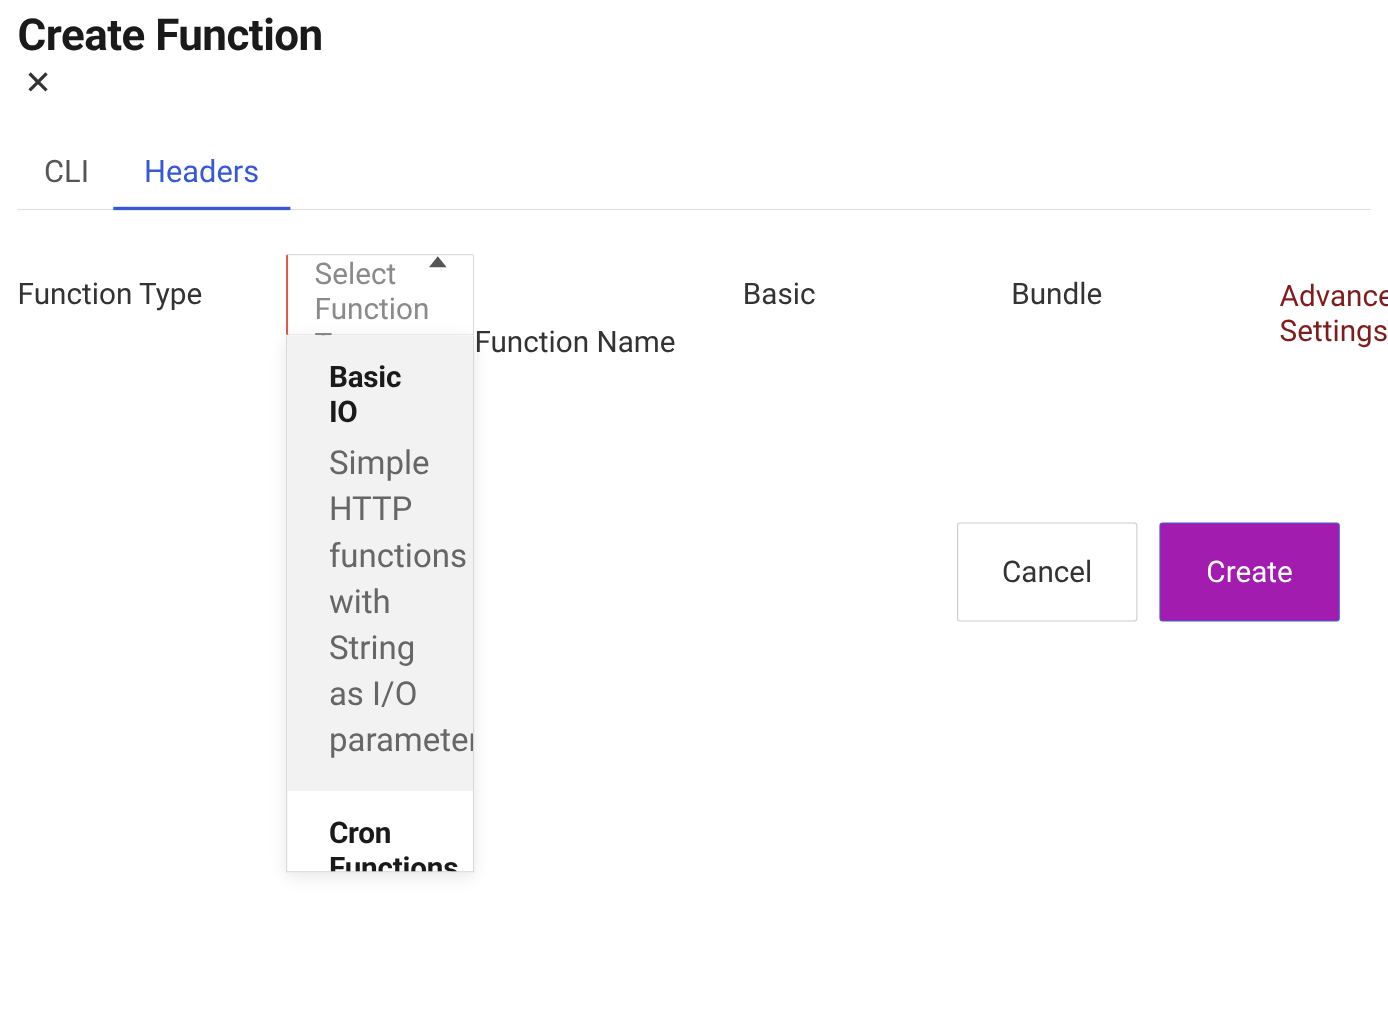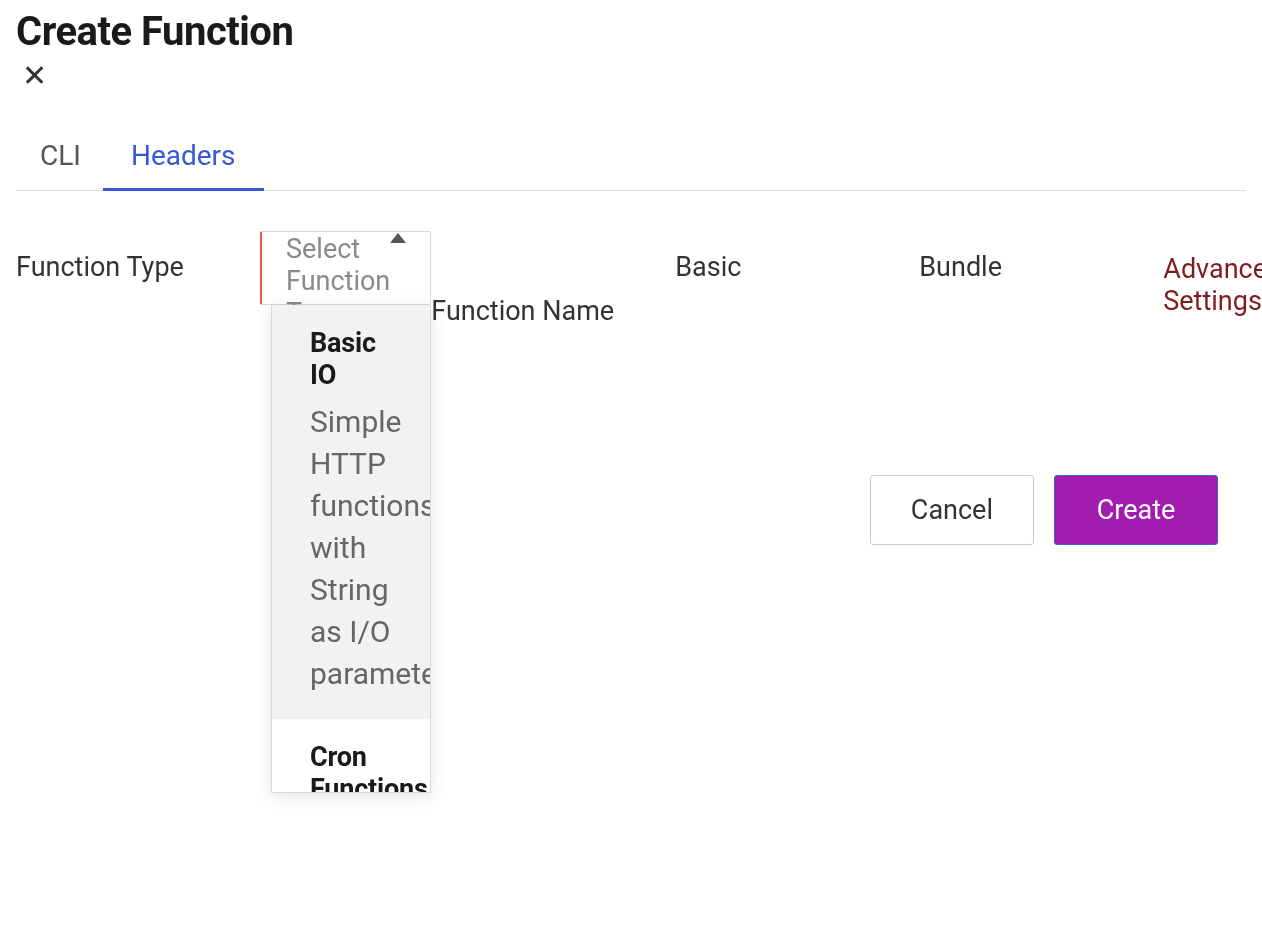--- a/index.html
+++ b/index.html
@@ -98,21 +98,21 @@
   }
   .caret-up {
     width: 0; height: 0;
     border-left: 8px solid transparent;
     border-right: 8px solid transparent;
     border-bottom: 10px solid #555;
   }
   .dropdown {
     position: absolute;
     top: 74px;
-    left: 11px;
+    left: 0;
     right: 0;
     background: #fff;
     border: 1px solid #d8d8d8;
     border-top: none;
     box-shadow: 0 4px 16px rgba(0,0,0,0.10);
     z-index: 10;
     max-height: 488px;
     overflow: hidden;
   }
   .dropdown-option {
@@ -147,21 +147,21 @@
     cursor: pointer;
   }
   .dialog-footer {
     display: flex;
     justify-content: flex-end;
     gap: 20px;
     margin-top: 78px;
     padding-right: 28px;
   }
   .btn {
-    height: 70px;
+    height: 90px;
     padding: 0 40px;
     font-size: 27px;
     border-radius: 3px;
     cursor: pointer;
     display: inline-flex;
     align-items: center;
     justify-content: center;
   }
   .btn-secondary {
     background: #fff;

